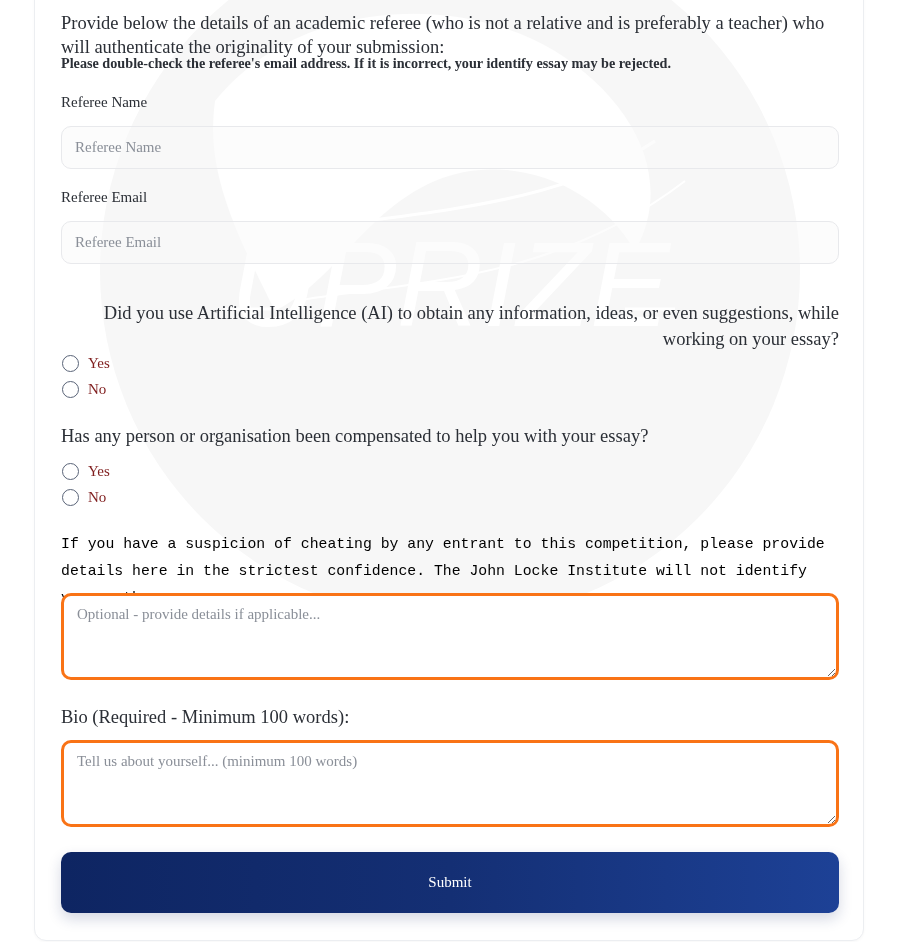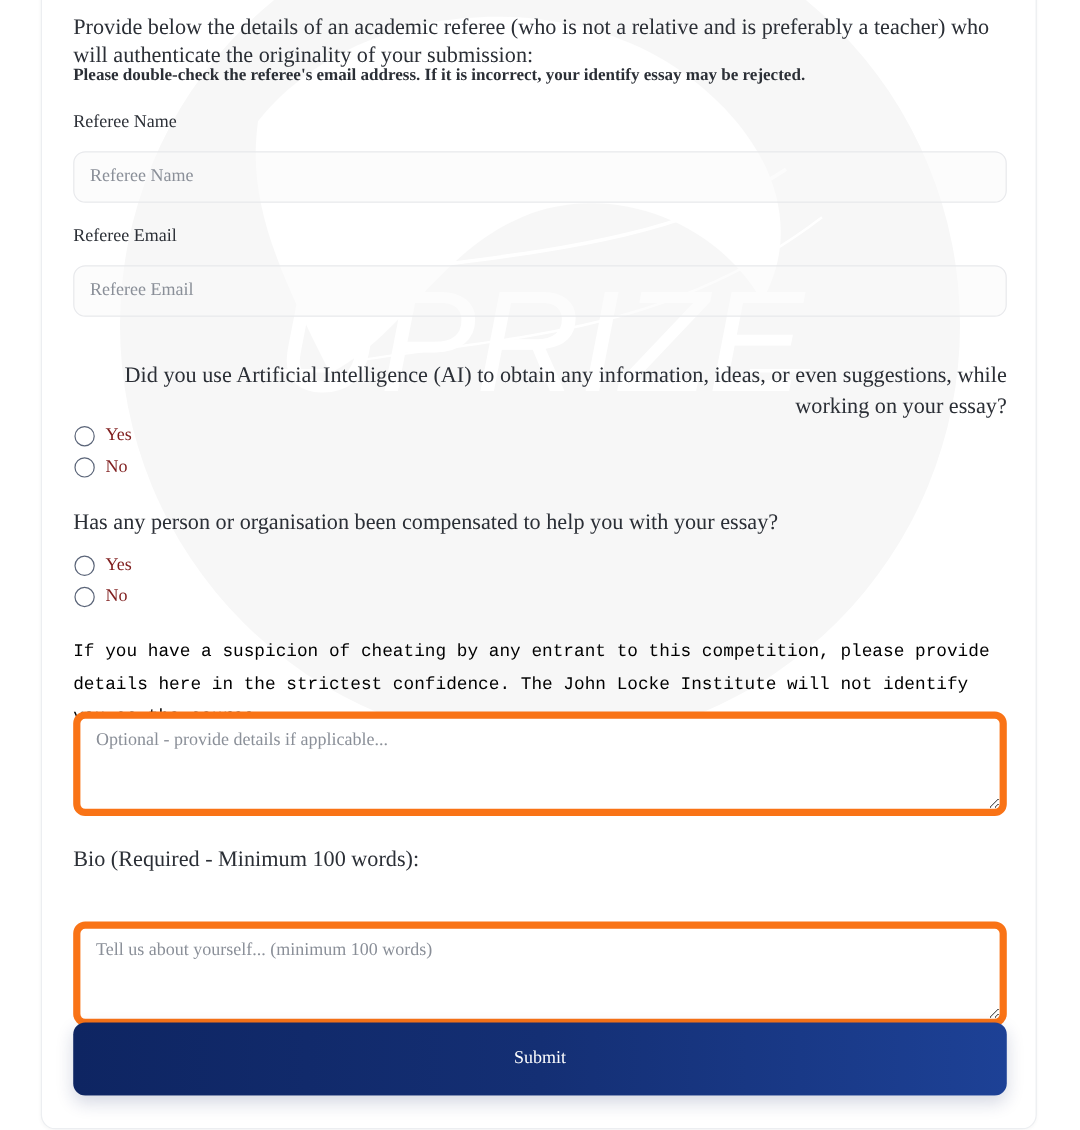--- a/index.html
+++ b/index.html
@@ -71,21 +71,21 @@
       border: 1px solid #5a6478; background: #fff;
       margin-right: 9px; margin-left: 1px;
     }
     .note {
       position: absolute; left: 0; width: 778px;
       font-family: Liberation Mono, monospace;
       font-size: 14.8px; line-height: 27px; color: #000000;
     }
     .textarea {
       position: absolute; left: 0; width: 778px; height: 87px;
-      border: 6px solid #f97316; border-radius: 10px;
+      border: 3px solid #f97316; border-radius: 10px;
       background: #ffffff;
       font-family: "Liberation Serif", serif;
       font-size: 15px; color: #2b2f36;
       padding: 10px 13px;
       resize: vertical; outline: none;
     }
     .textarea::placeholder { color: #8a8f98; }
     .submit {
       position: absolute; left: 0; width: 778px; height: 61px;
       border: none; border-radius: 10px;
@@ -143,17 +143,17 @@
     </div>
     <div class="radio-row" style="top:486px;">
       <span class="radio"></span>
       <span>No</span>
     </div>
 
     <p class="note" style="top:530px;">If you have a suspicion of cheating by any entrant to this competition, please provide details here in the strictest confidence. The John Locke Institute will not identify you as the source.</p>
     <textarea class="textarea" style="top: 592px;" placeholder="Optional - provide details if applicable..."></textarea>
 
     <p class="question" style="top:703px;">Bio (Required - Minimum 100 words):</p>
-    <textarea class="textarea" style="top: 739px; margin-top: 28px;" placeholder="Tell us about yourself... (minimum 100 words)"></textarea>
+    <textarea class="textarea" style="top: 739px;" placeholder="Tell us about yourself... (minimum 100 words)"></textarea>
 
     <button class="submit" style="top:851px;">Submit</button>
   </div>
 </div>
 
 </body></html>

